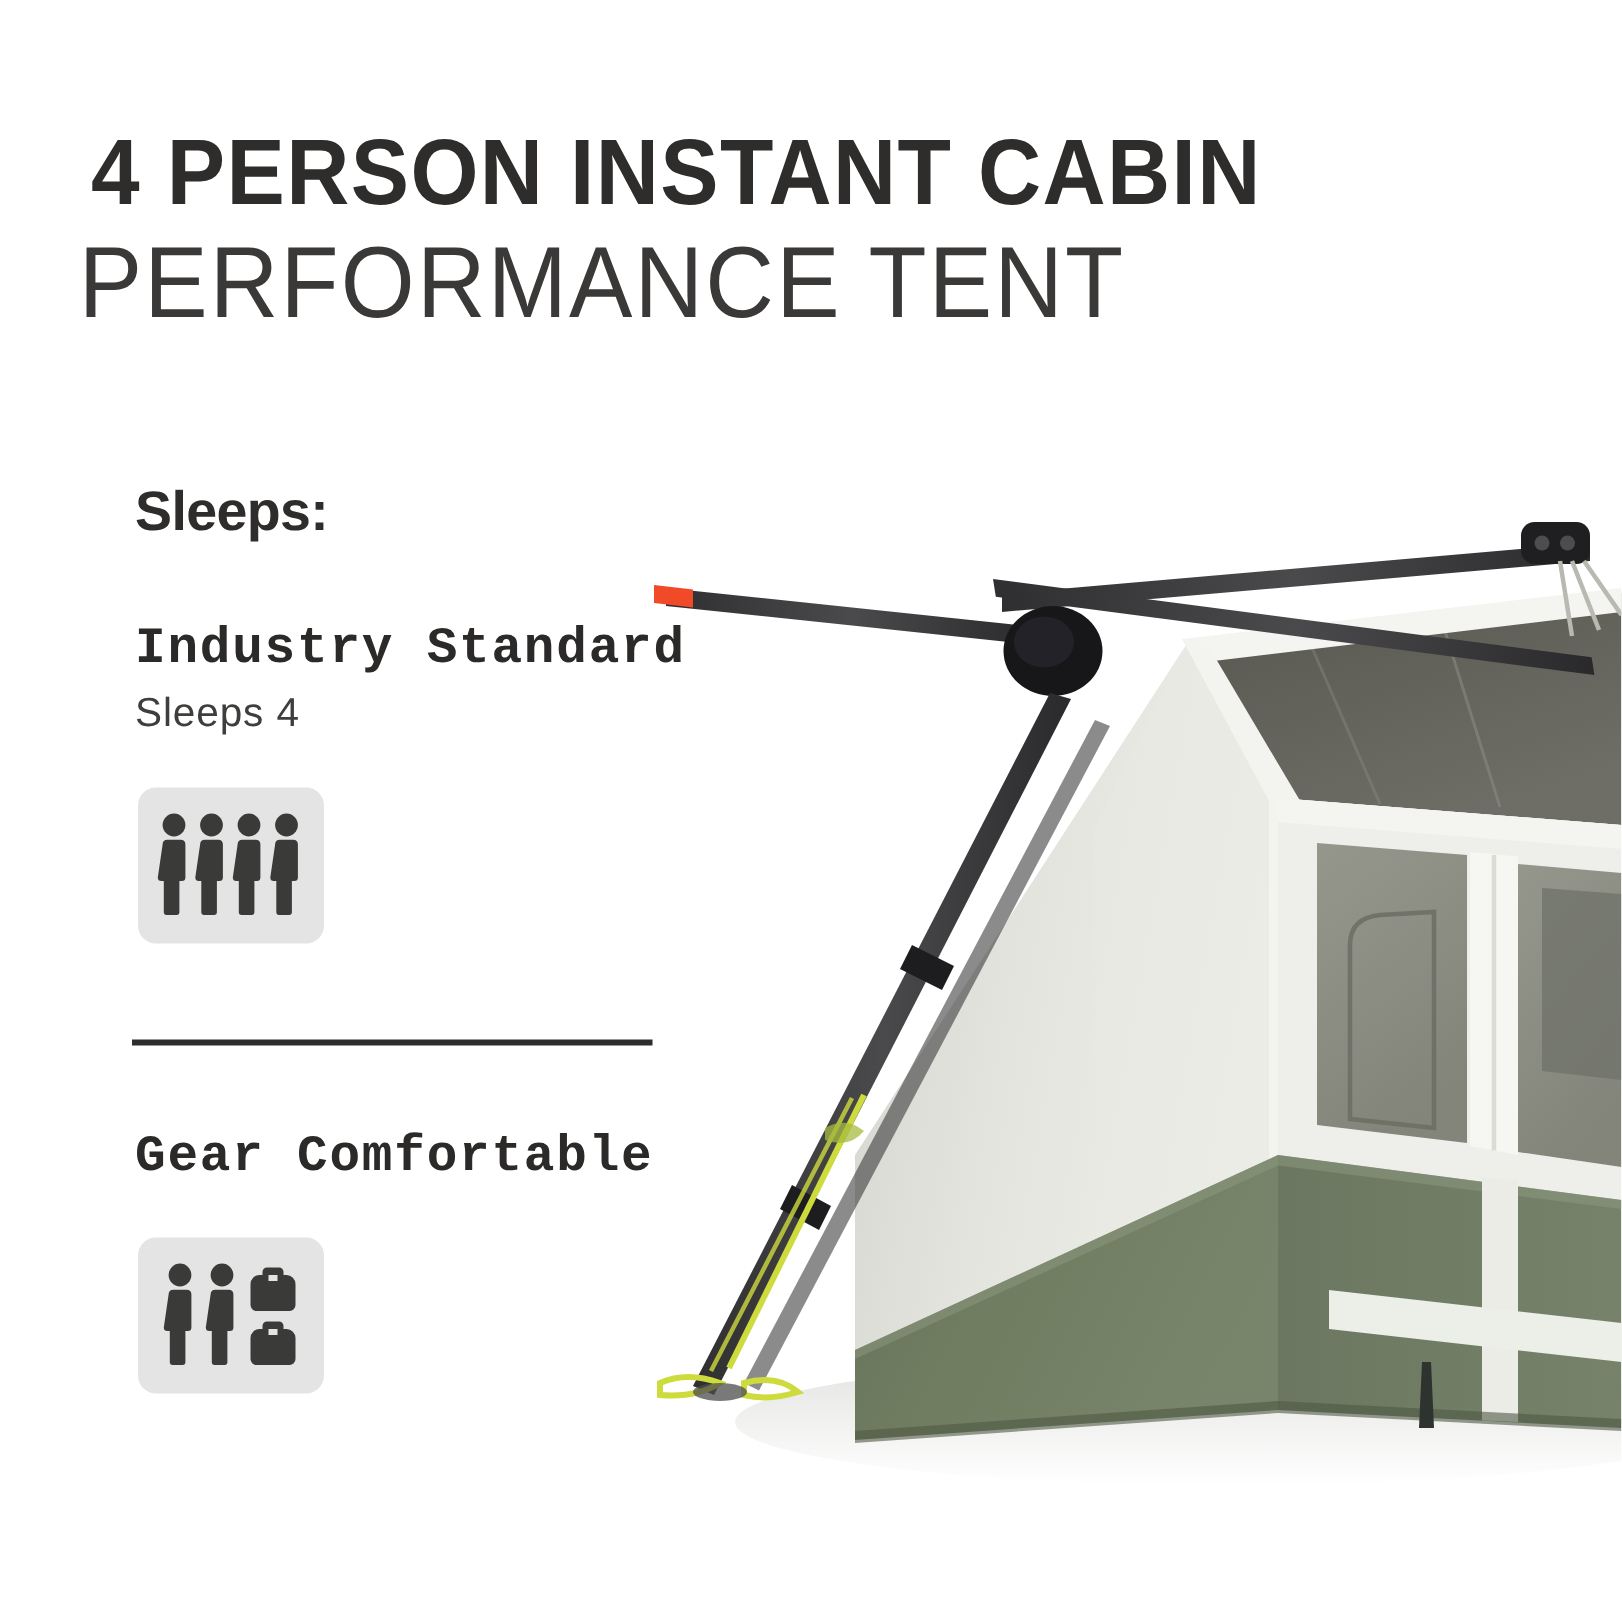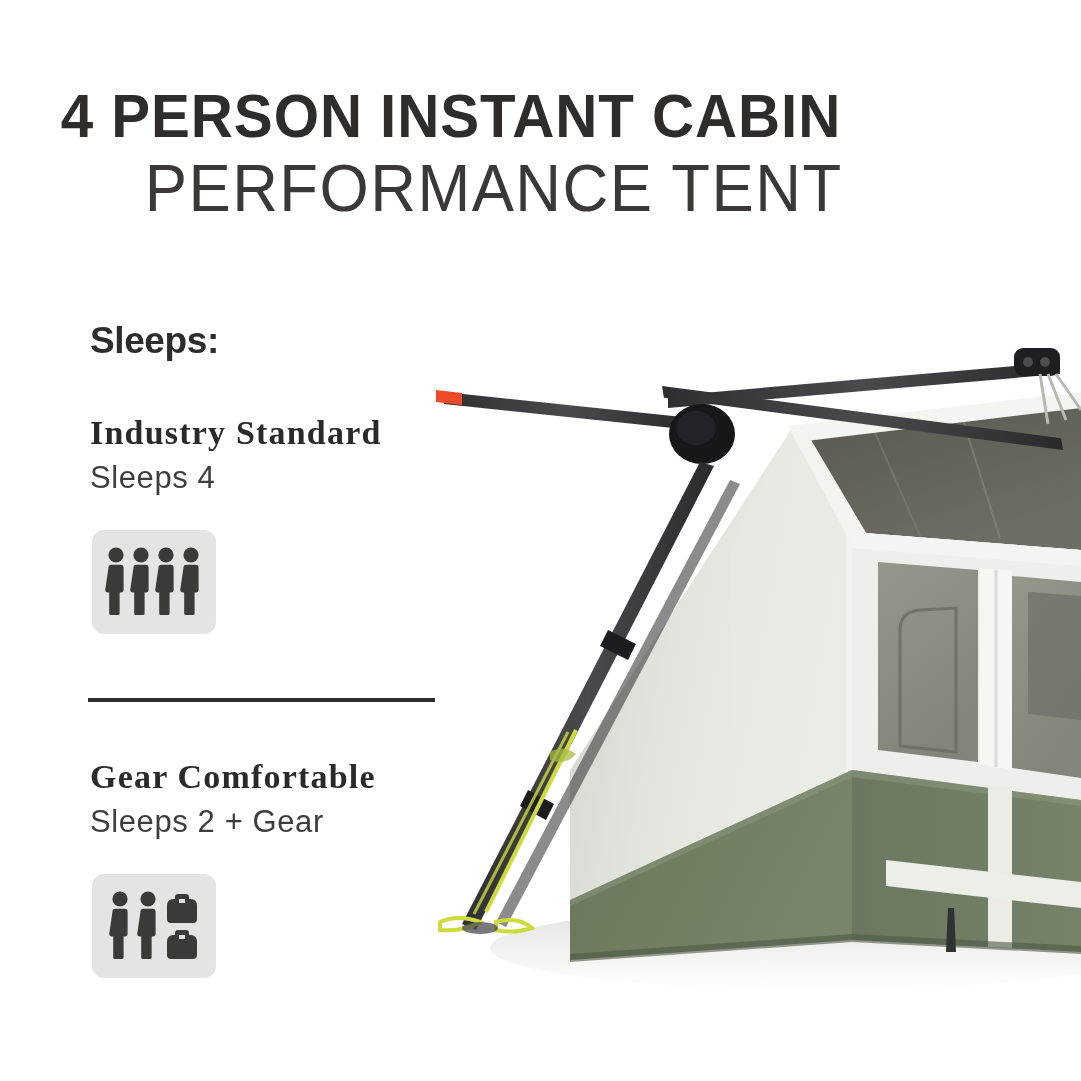--- a/index.html
+++ b/index.html
@@ -15,21 +15,21 @@
     font-family: "Liberation Sans", sans-serif;
     -webkit-font-smoothing: antialiased;
   }
 
   
   .header {
     position: absolute;
     left: 0; top: 0;
     width: 859px;
     padding-top: 86px;
-    text-align: right;
+    text-align: left;
     z-index: 5;
     padding-left: 36px;
   }
   .title-main {
     font-family: "Liberation Sans", sans-serif;
     font-weight: 700;
     font-size: 62px;
     line-height: 0.98;
     letter-spacing: 1.0px;
     color: #2e2d2c;
@@ -62,32 +62,32 @@
   .spec-heading {
     font-family: "Liberation Sans", sans-serif;
     font-weight: 700;
     font-size: 37px;
     letter-spacing: -0.4px;
     color: #2e2d2c;
     margin: 0 0 52px 2px;
   }
   .spec-block { position: relative; }
   .spec-title {
-    font-family: Liberation Serif, serif;
+    font-family: Liberation Mono, monospace;
     font-weight: 700;
     font-size: 34px;
     letter-spacing: 1.2px;
     color: #2b2a29;
     margin: 0 0 8px 2px;
     white-space: nowrap;
   }
   .spec-sub {
     font-family: "Liberation Sans", sans-serif;
     font-weight: 300;
-    font-size: 31px;
+    font-size: 27px;
     letter-spacing: 0.6px;
     color: #3f3e3d;
     margin: 0 0 0 2px;
     white-space: nowrap;
   }
 
   
   .badge {
     width: 124px; height: 104px;
     background: #e4e4e4;
@@ -271,21 +271,20 @@
           <path d="M 79.4 22 q 0 -3.2 3.2 -3.2 h 8.8 q 3.2 0 3.2 3.2 v 22 q 0 2.4 -2.4 2.4 h -1.6 v 21 q 0 1.6 -1.6 1.6 h -7.2 q -1.6 0 -1.6 -1.6 v -21 h -1.6 q -2.4 0 -2.4 -2.4 z"></path>
         </g>
       </svg>
     </div>
   </div>
 
   <div class="divider"></div>
 
   <div class="spec-block">
     <div class="spec-title">Gear Comfortable</div>
-    <div class="spec-sub">Sleeps 2 + Gear</div>
 
     <div class="badge">
       <svg width="100" height="72" viewBox="0 0 100 72" xmlns="http://www.w3.org/2000/svg" aria-hidden="true">
         <g fill="#3a3a38">
 
           <circle cx="16" cy="9" r="7.6"></circle>
           <path d="M 8.4 22 q 0 -3.2 3.2 -3.2 h 8.8 q 3.2 0 3.2 3.2 v 22 q 0 2.4 -2.4 2.4 h -1.6 v 21 q 0 1.6 -1.6 1.6 h -7.2 q -1.6 0 -1.6 -1.6 v -21 h -1.6 q -2.4 0 -2.4 -2.4 z"></path>
 
           <circle cx="44" cy="9" r="7.6"></circle>
           <path d="M 36.4 22 q 0 -3.2 3.2 -3.2 h 8.8 q 3.2 0 3.2 3.2 v 22 q 0 2.4 -2.4 2.4 h -1.6 v 21 q 0 1.6 -1.6 1.6 h -7.2 q -1.6 0 -1.6 -1.6 v -21 h -1.6 q -2.4 0 -2.4 -2.4 z"></path>

